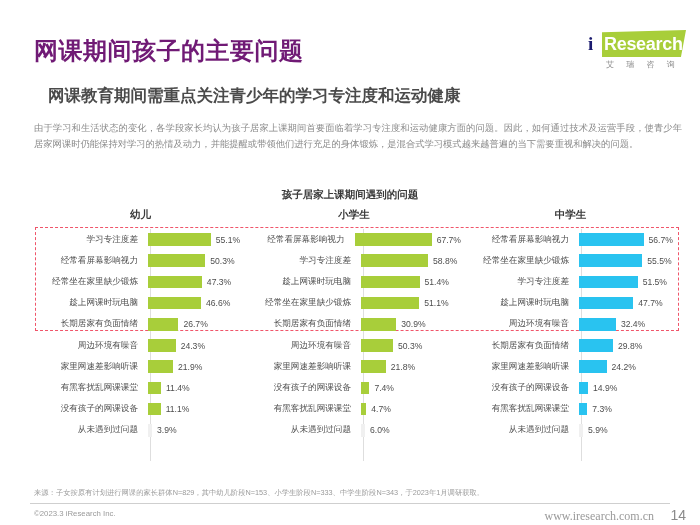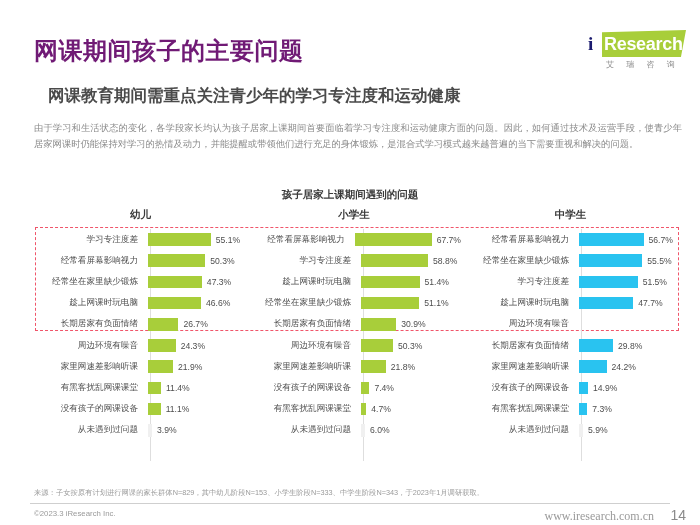--- a/index.html
+++ b/index.html
@@ -359,20 +359,24 @@
       </div>
       <div class="row">
         <div class="row-label">趁上网课时玩电脑</div>
         <div class="bar-zone">
           <div class="bar" style="width: 54.325px;"></div>
           <div class="bar-value">47.7%</div>
         </div>
       </div>
       <div class="row">
         <div class="row-label">周边环境有噪音</div>
+        <div class="bar-zone">
+          <div class="bar" style="width: 36.9px;"></div>
+          <div class="bar-value">32.4%</div>
+        </div>
       </div>
       <div class="row">
         <div class="row-label">长期居家有负面情绪</div>
         <div class="bar-zone">
           <div class="bar" style="width: 33.9389px;"></div>
           <div class="bar-value">29.8%</div>
         </div>
       </div>
       <div class="row">
         <div class="row-label">家里网速差影响听课</div>

